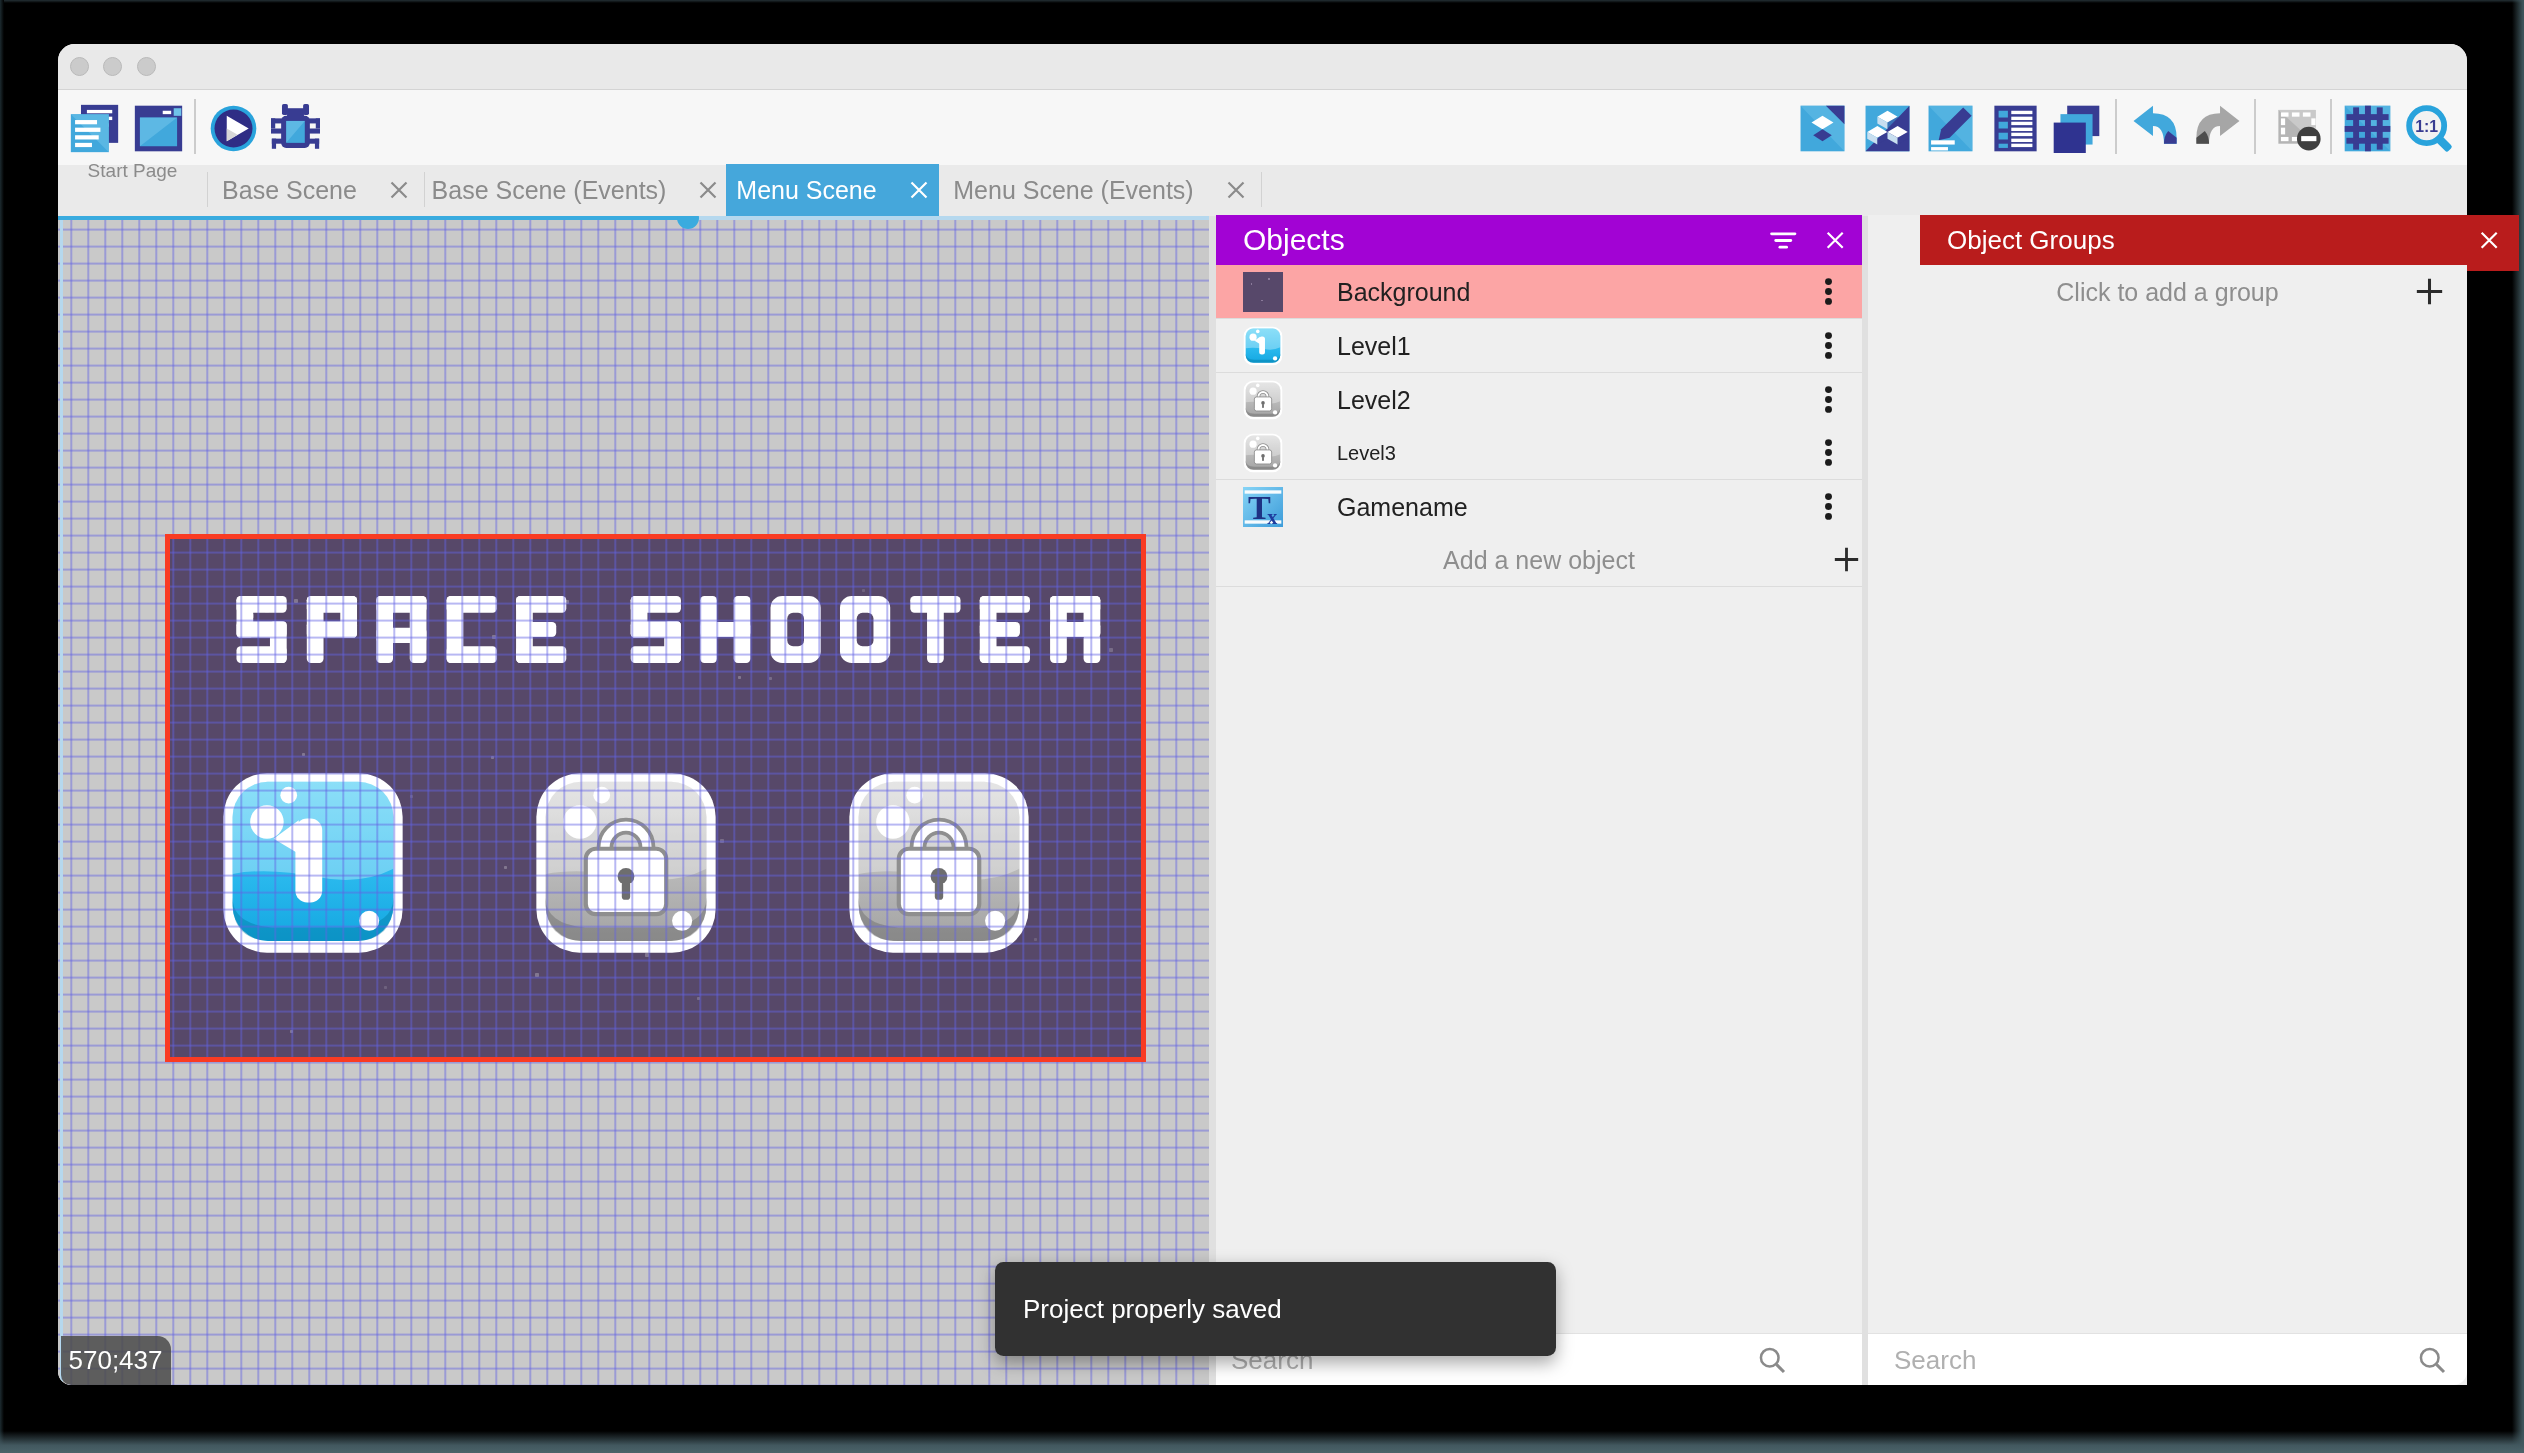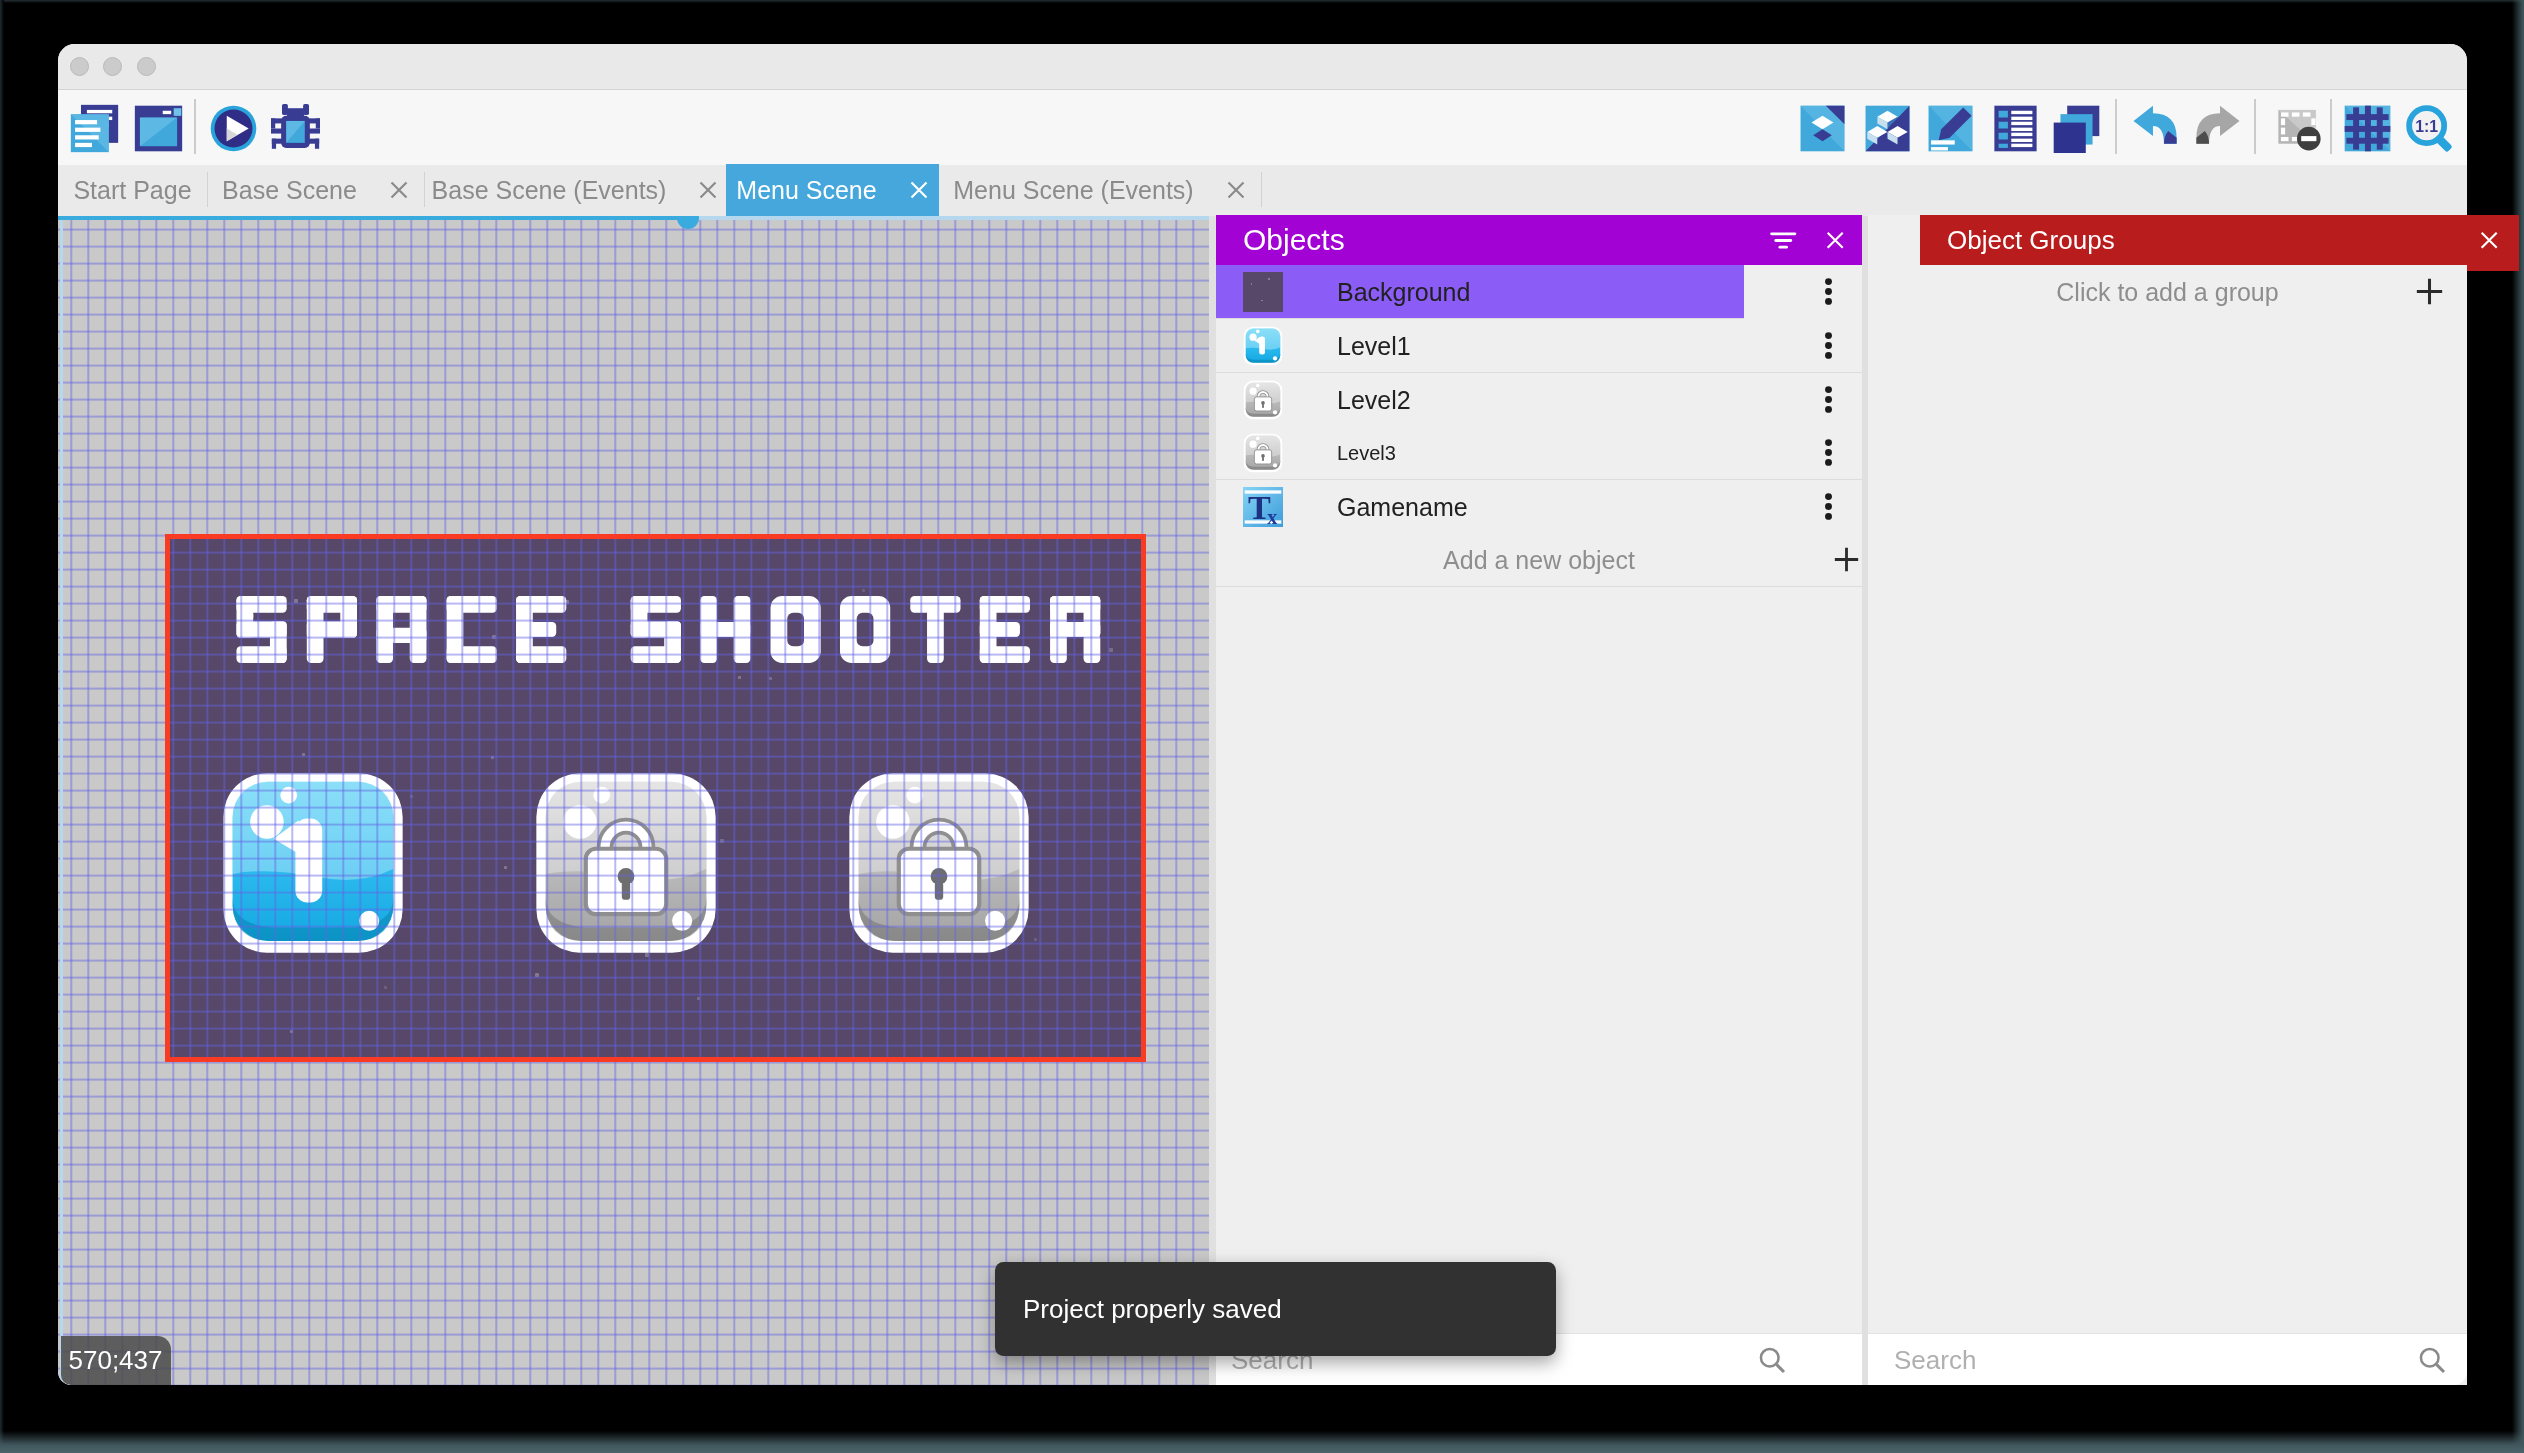--- a/index.html
+++ b/index.html
@@ -201,21 +201,21 @@
 </svg></div>
 <div style="position:absolute;left:2405px;top:104px"><svg width="50" height="50" viewBox="0 0 60 60">
 <circle cx="26" cy="26" r="21" fill="#f2f2f2" stroke="#29a3dc" stroke-width="7"></circle>
 <rect x="41" y="36" width="10" height="22" rx="3" transform="rotate(-45 46 47)" fill="#29a3dc"></rect>
 <text x="26" y="33" font-family="Liberation Sans, sans-serif" font-size="19" font-weight="bold" fill="#383c92" text-anchor="middle">1:1</text>
 </svg></div>
 <div style="position:absolute;left:194px;top:99px;width:1.7px;height:55px;background:#cccccc"></div>
 <div style="position:absolute;left:2115px;top:99px;width:1.7px;height:55px;background:#cccccc"></div>
 <div style="position:absolute;left:2254px;top:99px;width:1.7px;height:55px;background:#cccccc"></div>
 <div style="position:absolute;left:2330px;top:99px;width:1.7px;height:55px;background:#cccccc"></div>
-<div style="position:absolute;left:58px;top:153px;width:149px;height:52px;background:transparent;display:flex;align-items:flex-end;justify-content:center;gap:32px;font-size:25px;color:#8b8b8b">
+<div style="position:absolute;left:58px;top:160px;width:149px;height:52px;background:transparent;display:flex;align-items:flex-start;justify-content:center;gap:32px;font-size:19px;color:#8b8b8b">
     <span>Start Page</span>
   </div>
 <div style="position:absolute;left:207px;top:164px;width:217px;height:52px;background:transparent;display:flex;align-items:center;justify-content:center;gap:32px;font-size:25px;color:#8b8b8b">
     <span>Base Scene</span>
     <svg width="20" height="20" viewBox="0 0 24 24">
       <path d="M3,3 L21,21 M21,3 L3,21" stroke="#8b8b8b" stroke-width="2.6"></path>
     </svg>
   </div>
 <div style="position:absolute;left:424px;top:164px;width:302px;height:52px;background:transparent;display:flex;align-items:center;justify-content:center;gap:32px;font-size:25px;color:#8b8b8b">
     <span>Base Scene (Events)</span>
@@ -367,21 +367,21 @@
       <g stroke="#ffffff" stroke-width="3.4" stroke-linecap="round">
         <line x1="3" y1="7" x2="31" y2="7"></line>
         <line x1="8" y1="15" x2="26" y2="15"></line>
         <line x1="13" y1="23" x2="21" y2="23"></line>
       </g>
     </svg>
 <svg style="position:absolute;left:610px;top:16px" width="18.4" height="18.4" viewBox="0 0 22 22">
       <path d="M2,2 L20,20 M20,2 L2,20" stroke="#ffffff" stroke-width="2.6"></path>
     </svg>
 </div>
-<div style="position:absolute;left:1216px;top:265px;width:528px;height:54px;background:#8b5cf6;border-bottom:0.8px solid #dcdcdc">
+<div style="position:absolute;left:1216px;top:265px;width:646px;height:54px;background:#fca5a5;border-bottom:0.8px solid #dcdcdc">
     <div style="position:absolute;left:27px;top:6.7px;width:40px;height:40px">
       <div style="width:40px;height:40px;background:#57486a;position:relative">
         <div style="position:absolute;left:7.5px;top:11.7px;width:1.7px;height:1.7px;background:#8a7a9a"></div>
         <div style="position:absolute;left:25px;top:6.7px;width:1.7px;height:1.7px;background:#8a7a9a"></div>
         <div style="position:absolute;left:18.4px;top:28px;width:1.7px;height:1.7px;background:#8a7a9a"></div>
       </div>
     </div>
     <div style="position:absolute;left:121px;top:0;height:54px;display:flex;align-items:center;font-size:25px;color:#212121">Background</div>
     <svg style="position:absolute;left:596px;top:10px" width="33" height="33" viewBox="0 0 40 40">
       <circle cx="20" cy="8" r="4.2" fill="#1b1b1b"></circle>

